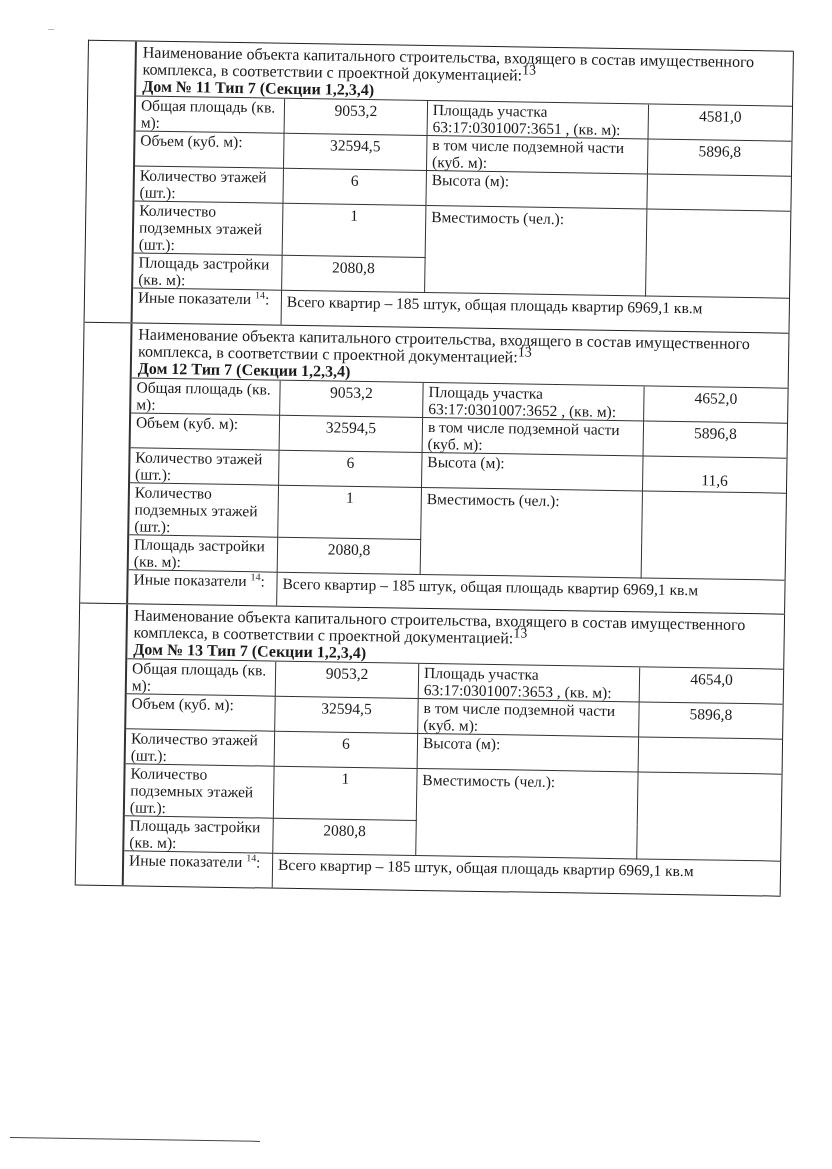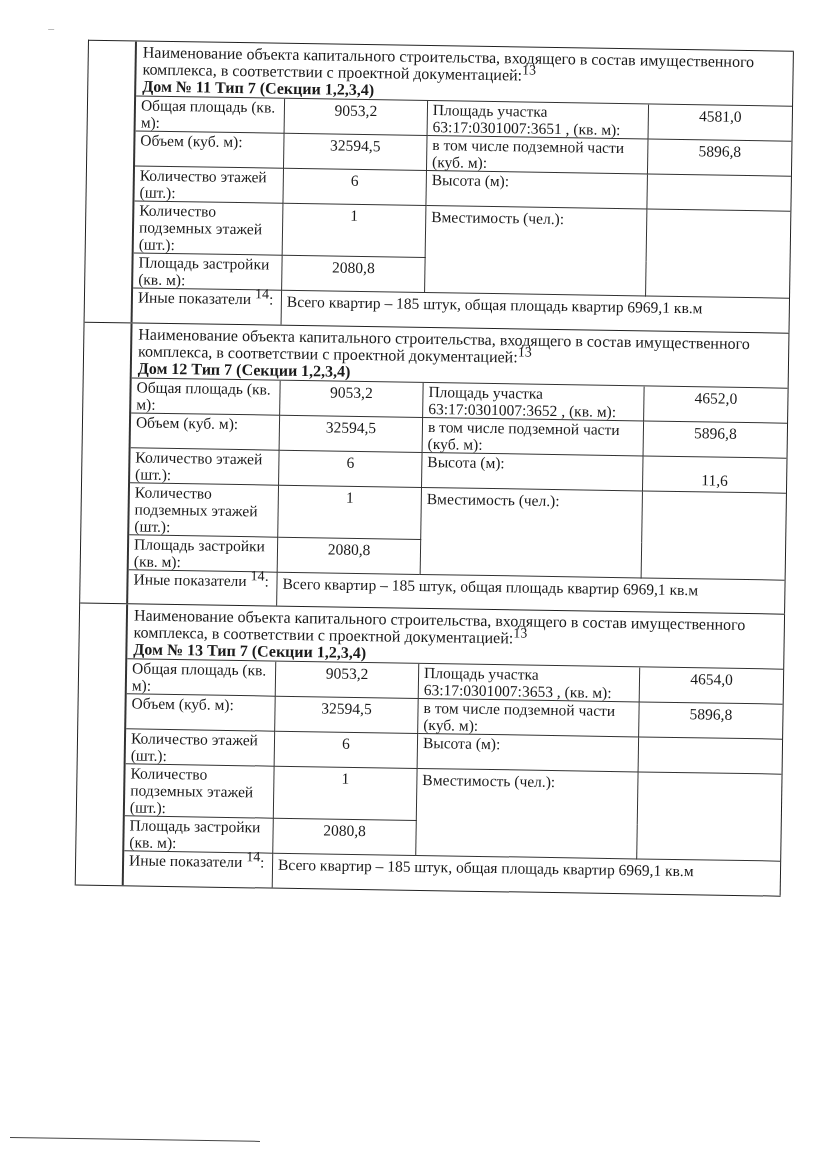--- a/index.html
+++ b/index.html
@@ -20,21 +20,21 @@
   table.grid td { border: 1px solid #333; padding: 0 5px; vertical-align: top;
                   line-height: 17px; }
   table.grid tr:first-child td { border-top: none; }
   table.grid td:first-child { border-left: none; }
   table.grid td:last-child { border-right: none; }
   table.grid tr:last-child td { border-bottom: none; }
   .c1 { width: 138px; }
   .c2 { width: 132px; text-align: center; }
   .c3 { width: 210px; }
   .c4 { text-align: center; }
-  .lab sup { font-size: 14px; vertical-align: 6px; line-height: 0; }
+  .lab sup { font-size: 10px; vertical-align: 6px; line-height: 0; }
   .val { display: block; padding-top: 2px; }
   .h2 { height: 34px; }
   .h3 { height: 51px; }
   .footline { position: absolute; left: 10px; top: 1137px; width: 250px; height: 1px;
               background: #444; transform: rotate(0.9deg); transform-origin: left; }
   .speck { position: absolute; left: 48px; top: 30px; width: 6px; height: 1px; background: #bbb; }
 </style>
 </head>
 <body>
 

